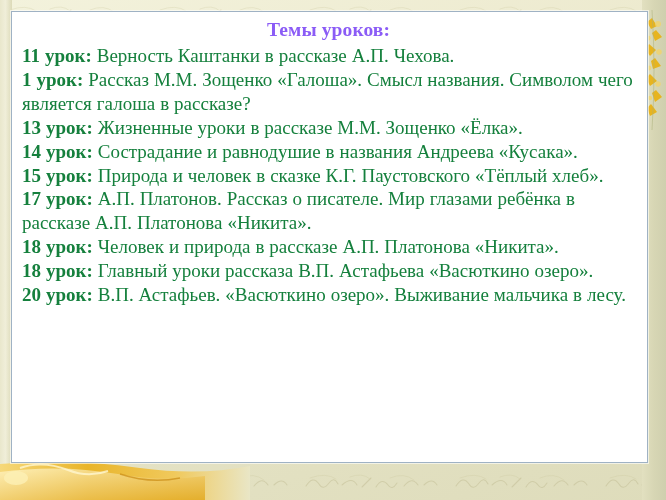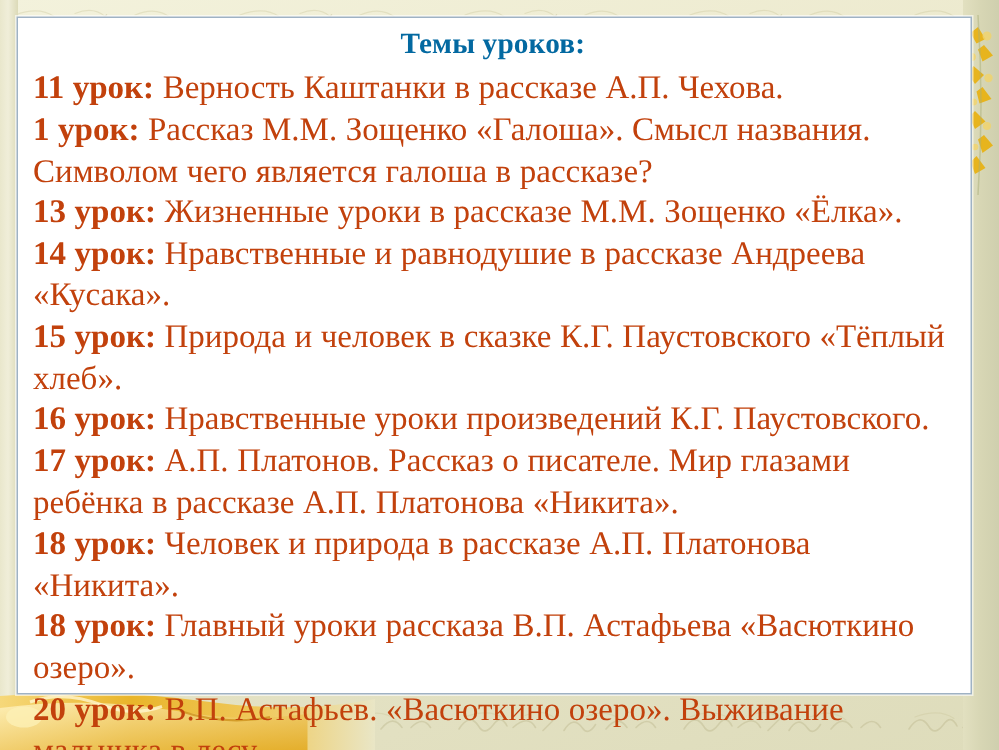--- a/index.html
+++ b/index.html
@@ -63,32 +63,32 @@
     box-shadow: 0 0 0 1px rgba(255,255,255,.6);
   }
 
   #card-inner {
     padding: 7px 12px 0 10px;
   }
 
   
   .slide-title {
     text-align: center;
-    color: #0369a1;
+    color: #8b5cf6;
     font-weight: bold;
     font-size: 19.5px;
     line-height: 1.15;
     margin: 0 0 3px 0;
     letter-spacing: .1px;
   }
 
   
   .lesson {
-    color: #c2410c;
-    font-size: 22px;
+    color: #15803d;
+    font-size: 19px;
     line-height: 1.255;
     margin: 0;
     text-align: left;
     word-spacing: .2px;
   }
   .lesson .num {
     font-weight: bold;
   }
   .lesson .body {
     font-weight: normal;
@@ -180,32 +180,28 @@
         <span class="body">Рассказ М.М. Зощенко «Галоша». Смысл названия. Символом чего является галоша в рассказе?</span>
       </p>
 
       <p class="lesson">
         <span class="num">13 урок:</span>
         <span class="body">Жизненные уроки в рассказе М.М. Зощенко «Ёлка».</span>
       </p>
 
       <p class="lesson">
         <span class="num">14 урок:</span>
-        <span class="body">Нравственные и равнодушие в рассказе Андреева «Кусака».</span>
+        <span class="body">Сострадание и равнодушие в названия Андреева «Кусака».</span>
       </p>
 
       <p class="lesson">
         <span class="num">15 урок:</span>
         <span class="body">Природа и человек в сказке К.Г. Паустовского «Тёплый хлеб».</span>
       </p>
 
-      <p class="lesson">
-        <span class="num">16 урок:</span>
-        <span class="body">Нравственные уроки произведений К.Г. Паустовского.</span>
-      </p>
 
       <p class="lesson">
         <span class="num">17 урок:</span>
         <span class="body">А.П. Платонов. Рассказ о писателе. Мир глазами ребёнка в рассказе А.П. Платонова «Никита».</span>
       </p>
 
       <p class="lesson">
         <span class="num">18 урок:</span>
         <span class="body">Человек и природа в рассказе А.П. Платонова «Никита».</span>
       </p>

